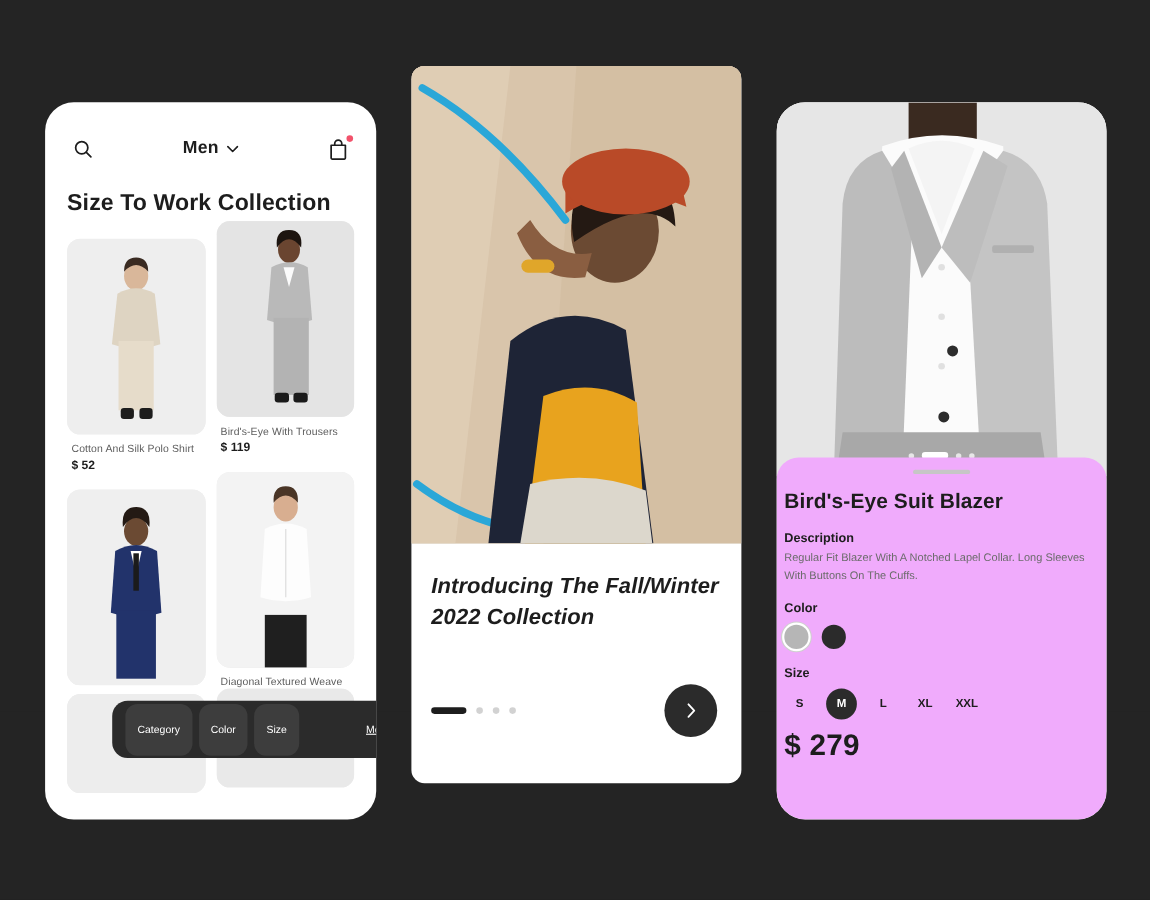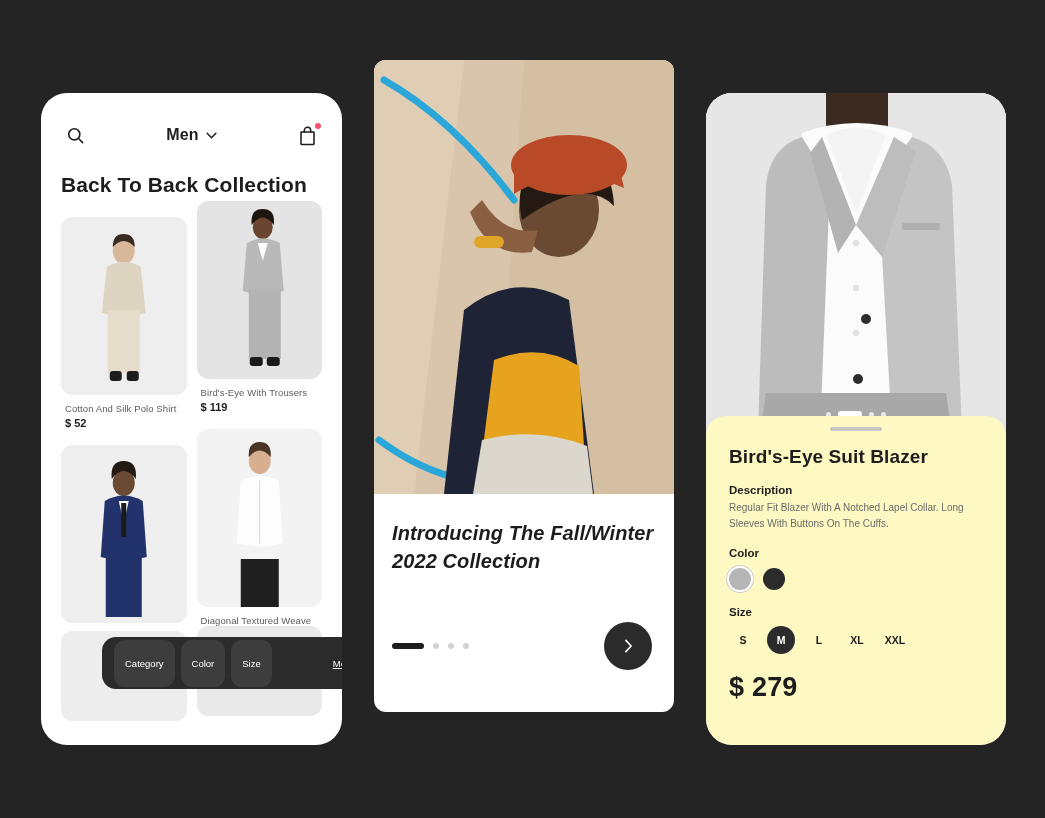--- a/index.html
+++ b/index.html
@@ -119,41 +119,41 @@
   }
   .r-hero { position: relative; width: 100%; height: 340px; overflow: hidden; background: #e3e3e3; }
   .r-dots {
     position: absolute; left: 0; right: 0; bottom: 16px;
     display: flex; align-items: center; justify-content: center; gap: 7px;
   }
   .r-dot { width: 5px; height: 5px; border-radius: 50%; background: rgba(255,255,255,.72); }
   .r-dot.active { width: 24px; height: 6px; border-radius: 4px; background: #ffffff; }
   .sheet {
     position: absolute; left: 0; right: 0; top: 323px; bottom: 0;
-    background: #fef9c3; border-radius: 20px 20px 26px 26px;
-    padding: 0 23px;
+    background: #f0abfc; border-radius: 20px 20px 26px 26px;
+    padding: 0 7px;
   }
   .handle { width: 52px; height: 4px; border-radius: 2px; background: #c6c6c6; margin: 11px auto 0 auto; }
   .r-title { font-size: 19px; font-weight: 600; color: #1d1d1d; margin-top: 15px; letter-spacing: .1px; }
   .sec-label { font-size: 11.5px; font-weight: 700; color: #1d1d1d; margin-top: 16px; }
   .desc { font-size: 10px; line-height: 1.55; color: #6b6b6b; margin-top: 4px; }
   .swatches { display: flex; align-items: center; gap: 12px; margin-top: 9px; }
   .sw { width: 22px; height: 22px; border-radius: 50%; }
   .sw-sel { box-shadow: 0 0 0 2px #fff, 0 0 0 3px #cfcfcf; }
   .sizes { display: flex; align-items: center; gap: 10px; margin-top: 8px; }
   .size {
     width: 28px; height: 28px; border-radius: 50%;
     display: flex; align-items: center; justify-content: center;
     font-size: 10.5px; font-weight: 700; color: #1d1d1d;
     background: transparent; border: none; font-family: inherit;
   }
   .size.sel { background: #2b2b2b; color: #fff; }
   .buy {
     display: flex; align-items: center; justify-content: space-between;
-    margin-top: 18px;
+    margin-top: 8px;
   }
   .r-price { font-size: 27px; font-weight: 700; color: #1d1d1d; letter-spacing: .2px; }
   .basket-btn {
     background: #2b2b2b; color: #fff; border: none; font-family: inherit;
     font-size: 11px; font-weight: 600; border-radius: 22px;
     padding: 15px 24px; white-space: nowrap;
   }
 </style>
 </head>
 <body>
@@ -177,21 +177,21 @@
       </div>
       <div class="icon-btn cart-wrap">
         <svg width="19" height="21" viewBox="0 0 22 24" fill="none" stroke="#1d1d1d" stroke-width="1.8">
           <path d="M3.5 8 h15 v13.5 a1 1 0 0 1 -1 1 h-13 a1 1 0 0 1 -1 -1 z" stroke-linejoin="round"></path>
           <path d="M7.3 8 V6.2 a3.7 3.7 0 0 1 7.4 0 V8" stroke-linecap="round"></path>
         </svg>
         <span class="cart-dot"></span>
       </div>
     </div>
 
-    <div class="l-title">Back To Back Collection</div>
+    <div class="l-title">Size To Work Collection</div>
 
     <div class="grid">
 
       <div class="col">
         <div>
           <div class="tile tile-lg">
             <svg width="100%" height="100%" viewBox="0 0 130 178" preserveAspectRatio="xMidYMid slice">
               <rect width="130" height="178" fill="#eeeeee"></rect>
               <ellipse cx="65" cy="34" rx="11" ry="13" fill="#d9b79a"></ellipse>
               <path d="M54 30 q11 -12 22 0 q0 -13 -11 -13 q-11 0 -11 13z" fill="#3a2b22"></path>

